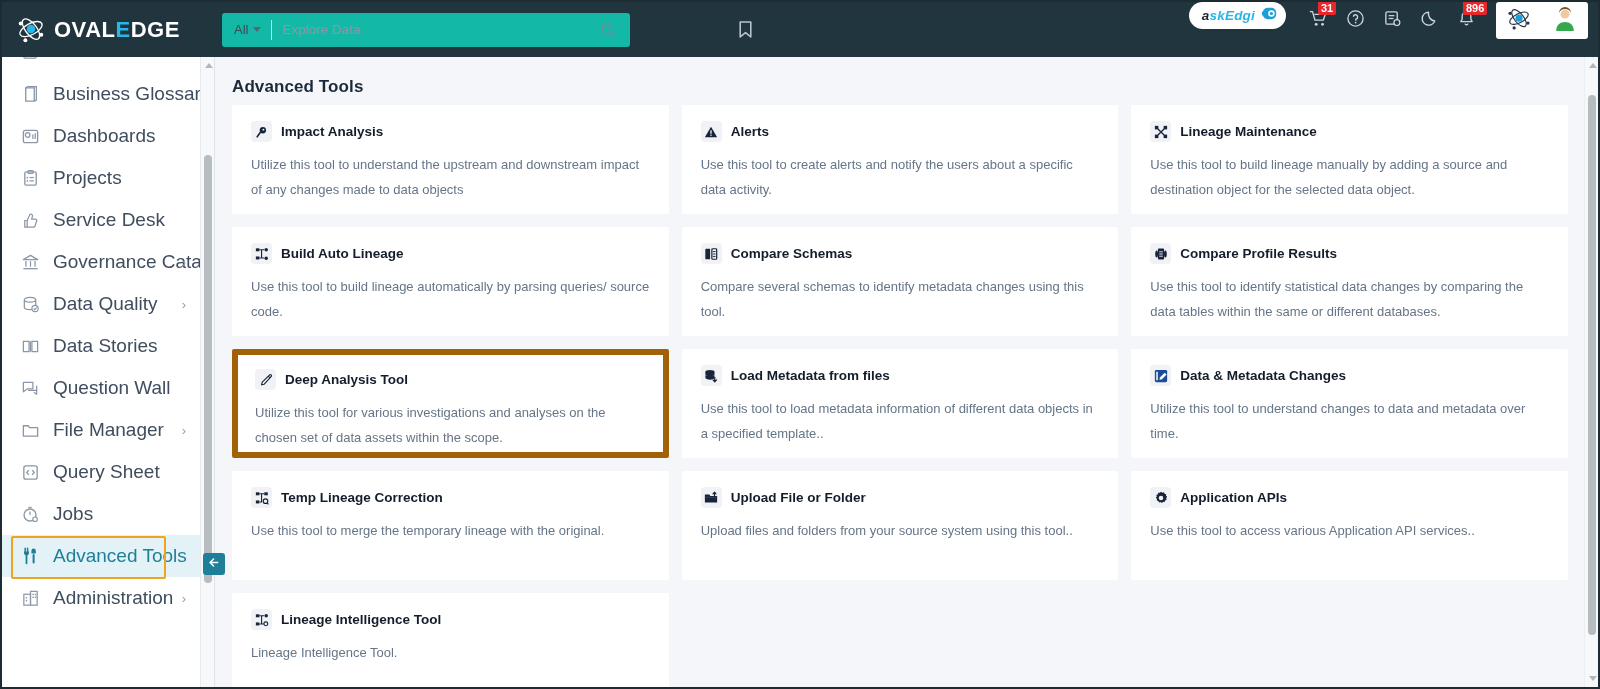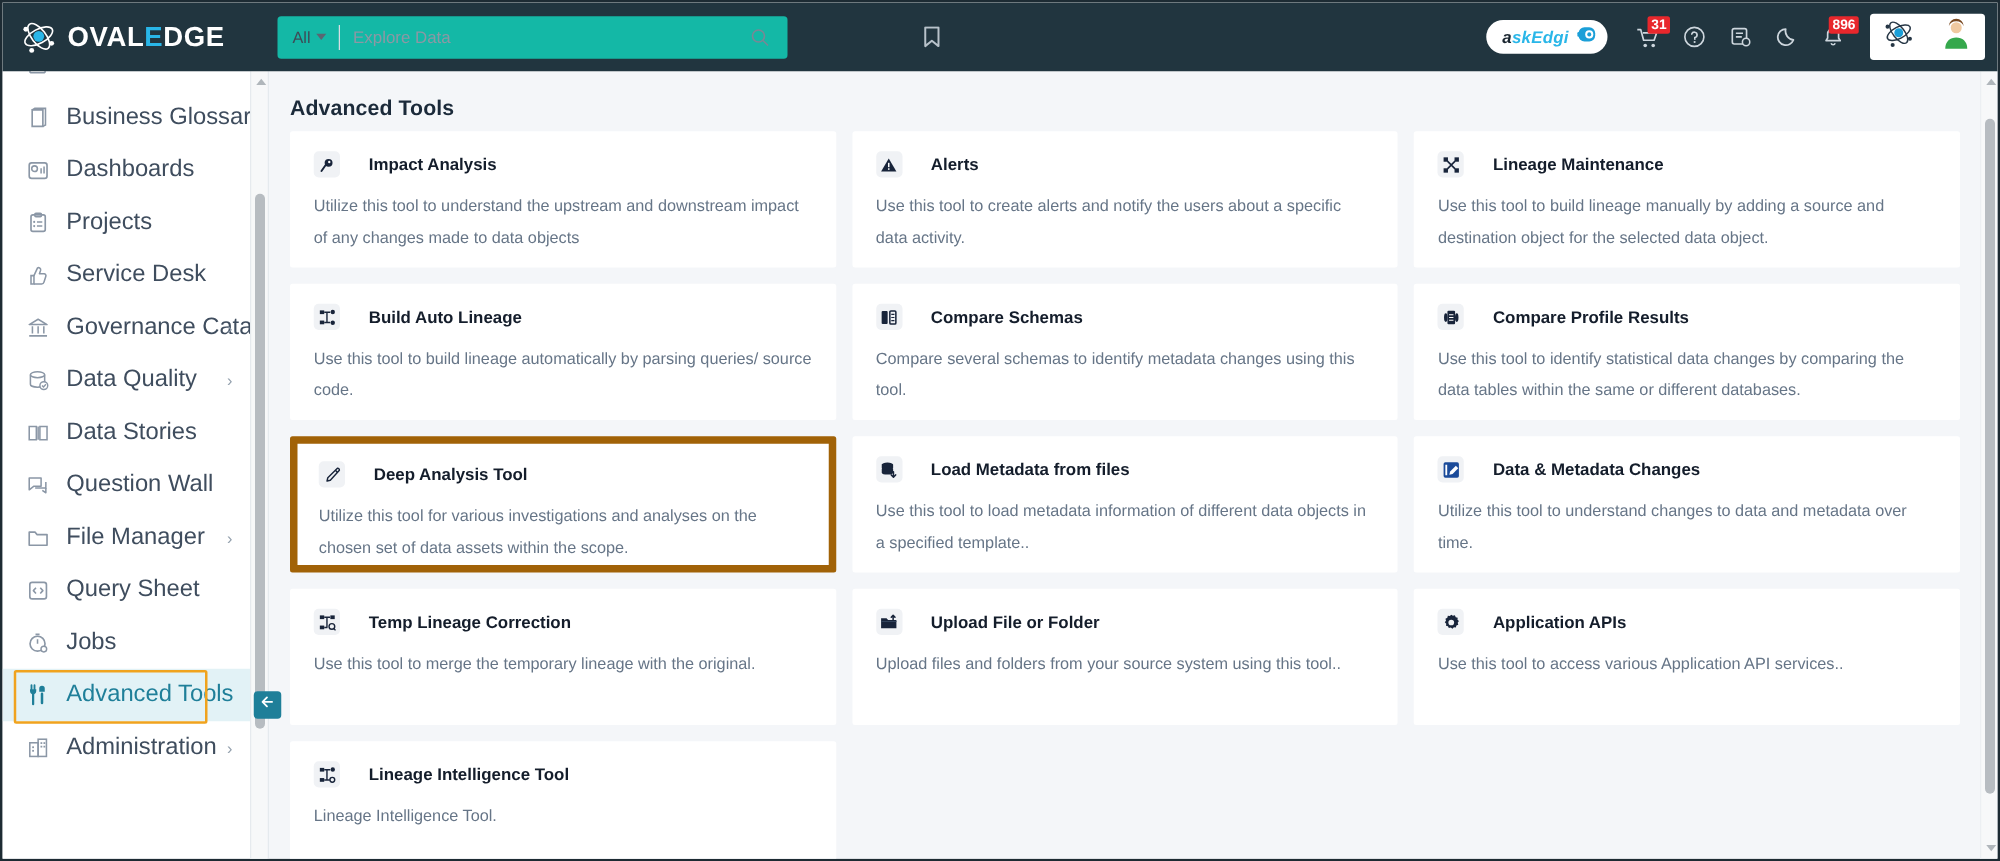--- a/index.html
+++ b/index.html
@@ -56,21 +56,21 @@
   .search-input::placeholder { color: #8c98a4; }
   .search-go { padding: 0 14px 0 4px; cursor: pointer; display: flex; }
 
   .hdr-bookmark {
     margin-left: 108px; cursor: pointer;
     display: flex; align-items: center;
   }
 
   .hdr-right {
     position: absolute; right: 0; top: 0; height: 55px;
-    display: flex; align-items: center;
+    display: flex; 
   }
   .askedgi {
     height: 27px; background: #ffffff; border-radius: 14px;
     display: flex; align-items: center; gap: 5px;
     padding: 0 7px 0 13px; cursor: pointer; margin-right: 17px;
   }
   .askedgi-label {
     font-size: 13.5px; font-style: italic; font-weight: bold;
     color: #1a2630; letter-spacing: .2px;
   }
@@ -165,21 +165,21 @@
     column-gap: 13px; row-gap: 13px;
     grid-auto-rows: 109px;
     align-content: start;
   }
   .card {
     background: #ffffff; border-radius: 2px;
     padding: 16px 19px 0 19px; cursor: pointer;
     position: relative; overflow: hidden;
   }
   .card.selected { border: 6px solid #a16207; padding: 14px 17px 0 17px; }
-  .card-head { display: flex; align-items: center; gap: 23px; }
+  .card-head { display: flex; align-items: center; gap: 9px; }
   .card-ico {
     width: 21px; height: 21px; flex: 0 0 21px;
     background: #f0f2f5; border-radius: 4px;
     display: flex; align-items: center; justify-content: center;
   }
   .card-title { font-size: 13.5px; font-weight: bold; color: #141d2b; }
   .card-desc {
     margin-top: 10px; font-size: 13px; line-height: 25px;
     color: #667587; max-width: 100%;
   }

